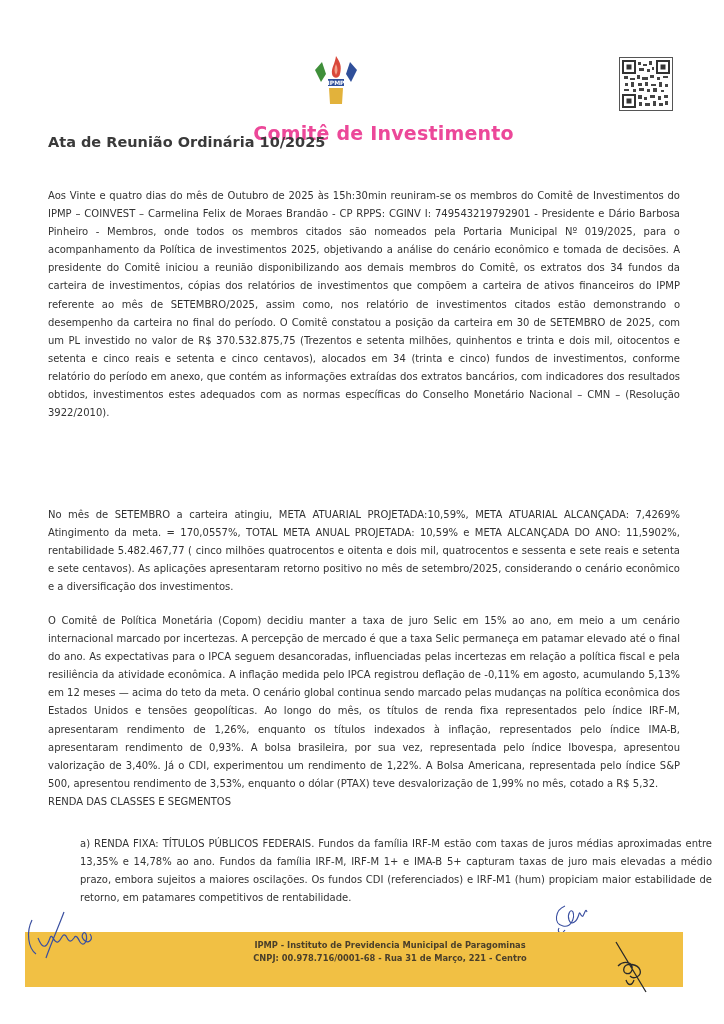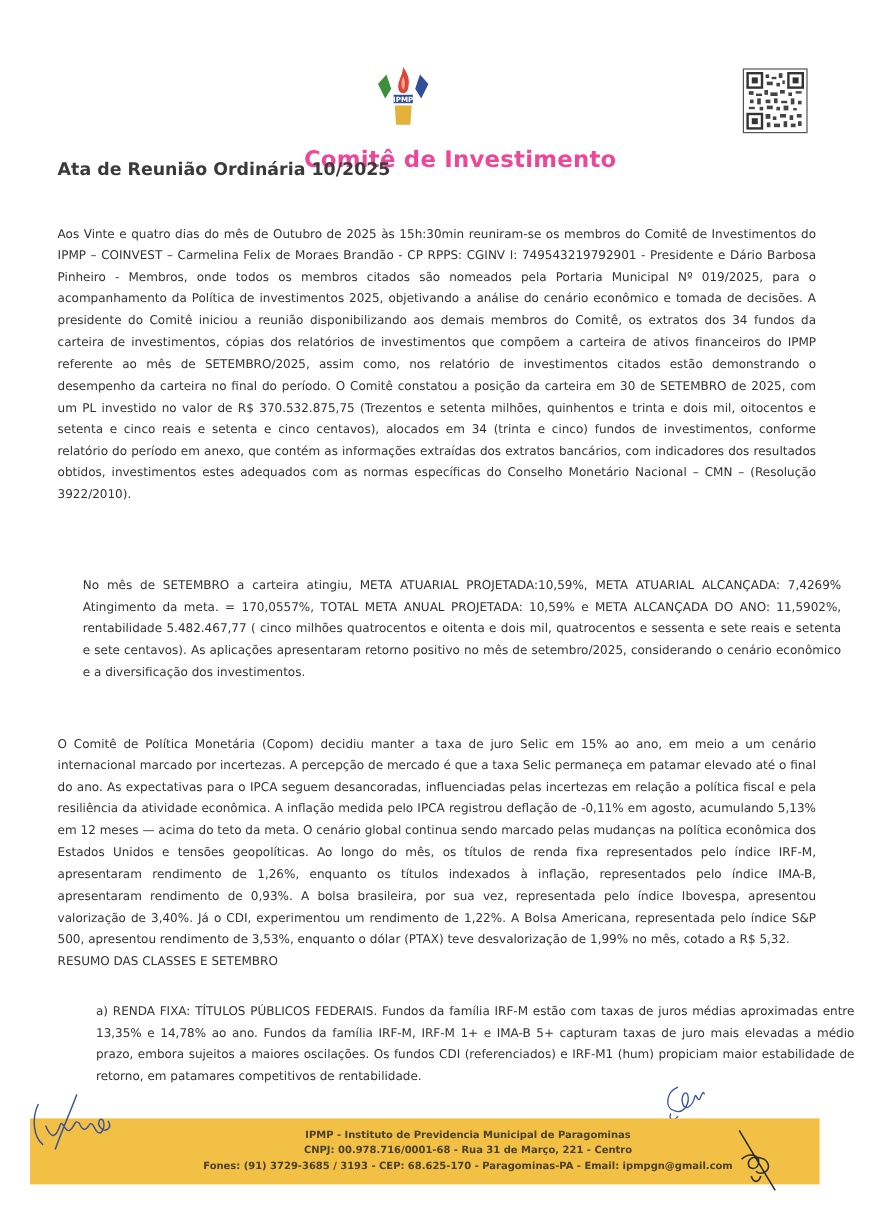--- a/index.html
+++ b/index.html
@@ -3,21 +3,21 @@
 <meta charset="utf-8">
 <style>
   html, body { margin:0; padding:0; background:#ffffff; }
   body { width:724px; height:1024px; position:relative; overflow:hidden; font-family:"DejaVu Sans", sans-serif; color:#2b2b2b; }
   .logo { position:absolute; left:313px; top:52px; width:46px; height:56px; }
   .qr { position:absolute; left:619px; top:57px; width:52px; height:52px; border:1px solid #555; background:#fff; }
   .title { position:absolute; left:0; right:0; top:122px; text-align:center; padding-left:43px; font-size:19px; font-weight:bold; color:#ec4899; letter-spacing:0.2px; }
   .subtitle { position:absolute; left:48px; top:134px; font-size:14.5px; font-weight:bold; color:#3a3a3a; }
   .para { position:absolute; left:48px; width:632px; font-size:10px; line-height:18.1px; text-align:justify; color:#333; }
   #p1 { top:187px; }
-  #p2 { top:480px;margin-left:21px; }
+  #p2 { top:506px; }
   #p3 { top:600px;margin-top:12px; }
   #p4 { top:835px;margin-left:32px; }
   .footer { position:absolute; left:25px; top:932px; width:658px; height:55px; background:#f1c044; text-align:center; font-weight:bold; font-size:8.3px; line-height:13px; color:#4a3f2a; padding-top:7px; box-sizing:border-box; }
   .footer div { padding-left:40px;margin-left:32px; }
   .sig { position:absolute; }
   .sig svg { display:block; }
 </style>
 </head>
 <body>
 
@@ -82,34 +82,33 @@
   </svg>
 </div>
 
 <div class="title">Comitê de Investimento</div>
 <div class="subtitle">Ata de Reunião Ordinária 10/2025</div>
 
 <div class="para" id="p1">Aos Vinte e quatro dias do mês de Outubro de 2025 às 15h:30min reuniram-se os membros do Comitê de Investimentos do IPMP – COINVEST – Carmelina Felix de Moraes Brandão - CP RPPS: CGINV I: 749543219792901 - Presidente e Dário Barbosa Pinheiro - Membros, onde todos os membros citados são nomeados pela Portaria Municipal Nº 019/2025, para o acompanhamento da Política de investimentos 2025, objetivando a análise do cenário econômico e tomada de decisões. A presidente do Comitê iniciou a reunião disponibilizando aos demais membros do Comitê, os extratos dos 34 fundos da carteira de investimentos, cópias dos relatórios de investimentos que compõem a carteira de ativos financeiros do IPMP referente ao mês de SETEMBRO/2025, assim como, nos relatório de investimentos citados estão demonstrando o desempenho da carteira no final do período. O Comitê constatou a posição da carteira em 30 de SETEMBRO de 2025, com um PL investido no valor de R$ 370.532.875,75 (Trezentos e setenta milhões, quinhentos e trinta e dois mil, oitocentos e setenta e cinco reais e setenta e cinco centavos), alocados em 34 (trinta e cinco) fundos de investimentos, conforme relatório do período em anexo, que contém as informações extraídas dos extratos bancários, com indicadores dos resultados obtidos, investimentos estes adequados com as normas específicas do Conselho Monetário Nacional – CMN – (Resolução 3922/2010).</div>
 <div class="para" id="p2">No mês de SETEMBRO a carteira atingiu, META ATUARIAL PROJETADA:10,59%, META ATUARIAL ALCANÇADA: 7,4269% Atingimento da meta. = 170,0557%, TOTAL META ANUAL PROJETADA: 10,59% e META ALCANÇADA DO ANO: 11,5902%, rentabilidade 5.482.467,77 ( cinco milhões quatrocentos e oitenta e dois mil, quatrocentos e sessenta e sete reais e setenta e sete centavos). As aplicações apresentaram retorno positivo no mês de setembro/2025, considerando o cenário econômico e a diversificação dos investimentos.</div>
 <div class="para" id="p3">
   <div>O Comitê de Política Monetária (Copom) decidiu manter a taxa de juro Selic em 15% ao ano, em meio a um cenário internacional marcado por incertezas. A percepção de mercado é que a taxa Selic permaneça em patamar elevado até o final do ano. As expectativas para o IPCA seguem desancoradas, influenciadas pelas incertezas em relação a política fiscal e pela resiliência da atividade econômica. A inflação medida pelo IPCA registrou deflação de -0,11% em agosto, acumulando 5,13% em 12 meses — acima do teto da meta. O cenário global continua sendo marcado pelas mudanças na política econômica dos Estados Unidos e tensões geopolíticas. Ao longo do mês, os títulos de renda fixa representados pelo índice IRF-M, apresentaram rendimento de 1,26%, enquanto os títulos indexados à inflação, representados pelo índice IMA-B, apresentaram rendimento de 0,93%. A bolsa brasileira, por sua vez, representada pelo índice Ibovespa, apresentou valorização de 3,40%. Já o CDI, experimentou um rendimento de 1,22%. A Bolsa Americana, representada pelo índice S&amp;P 500, apresentou rendimento de 3,53%, enquanto o dólar (PTAX) teve desvalorização de 1,99% no mês, cotado a R$ 5,32.</div>
-  <div style="text-align:left;">RESUMO DAS CLASSES E SETEMBRO</div>
+  <div style="text-align:left;">RENDA DAS CLASSES E SEGMENTOS</div>
 </div>
 <div class="para" id="p4">a) RENDA FIXA: TÍTULOS PÚBLICOS FEDERAIS. Fundos da família IRF-M estão com taxas de juros médias aproximadas entre 13,35% e 14,78% ao ano. Fundos da família IRF-M, IRF-M 1+ e IMA-B 5+ capturam taxas de juro mais elevadas a médio prazo, embora sujeitos a maiores oscilações. Os fundos CDI (referenciados) e IRF-M1 (hum) propiciam maior estabilidade de retorno, em patamares competitivos de rentabilidade.</div>
 
 <div class="sig" style="left:551px; top:900px;">
   <svg width="40" height="38" viewBox="0 0 40 38">
     <path d="M14,6 C4,10 2,24 12,26 C20,28 24,18 22,12 C20,8 16,14 18,20 C20,26 26,22 28,14 C29,10 30,18 32,16 C34,12 35,8 36,12 M8,28 C6,32 10,36 14,30" fill="none" stroke="#3a4fa0" stroke-width="1.1"></path>
   </svg>
 </div>
 
 <div class="footer">
   <div>IPMP - Instituto de Previdencia Municipal de Paragominas</div>
   <div>CNPJ: 00.978.716/0001-68 - Rua 31 de Março, 221 - Centro</div>
-  <div>Fones: (91) 3729-3685 / 3193 - CEP: 68.625-170 - Paragominas-PA - Email: ipmpgn@gmail.com</div>
 </div>
 
 <div class="sig" style="left:24px; top:908px;">
   <svg width="80" height="60" viewBox="0 0 80 60">
     <path d="M8,12 C2,24 4,40 12,46 M40,4 C34,20 26,38 22,50 M14,30 C18,40 22,42 26,30 C28,24 30,36 34,34 C38,32 38,24 42,28 C44,32 46,36 50,30 C52,26 54,30 56,34 C60,40 64,32 62,26 C60,22 56,28 60,32 C64,36 70,32 66,26" fill="none" stroke="#3a4fa0" stroke-width="1.2"></path>
   </svg>
 </div>
 
 <div class="sig" style="left:612px; top:940px;">
   <svg width="40" height="56" viewBox="0 0 40 56">

